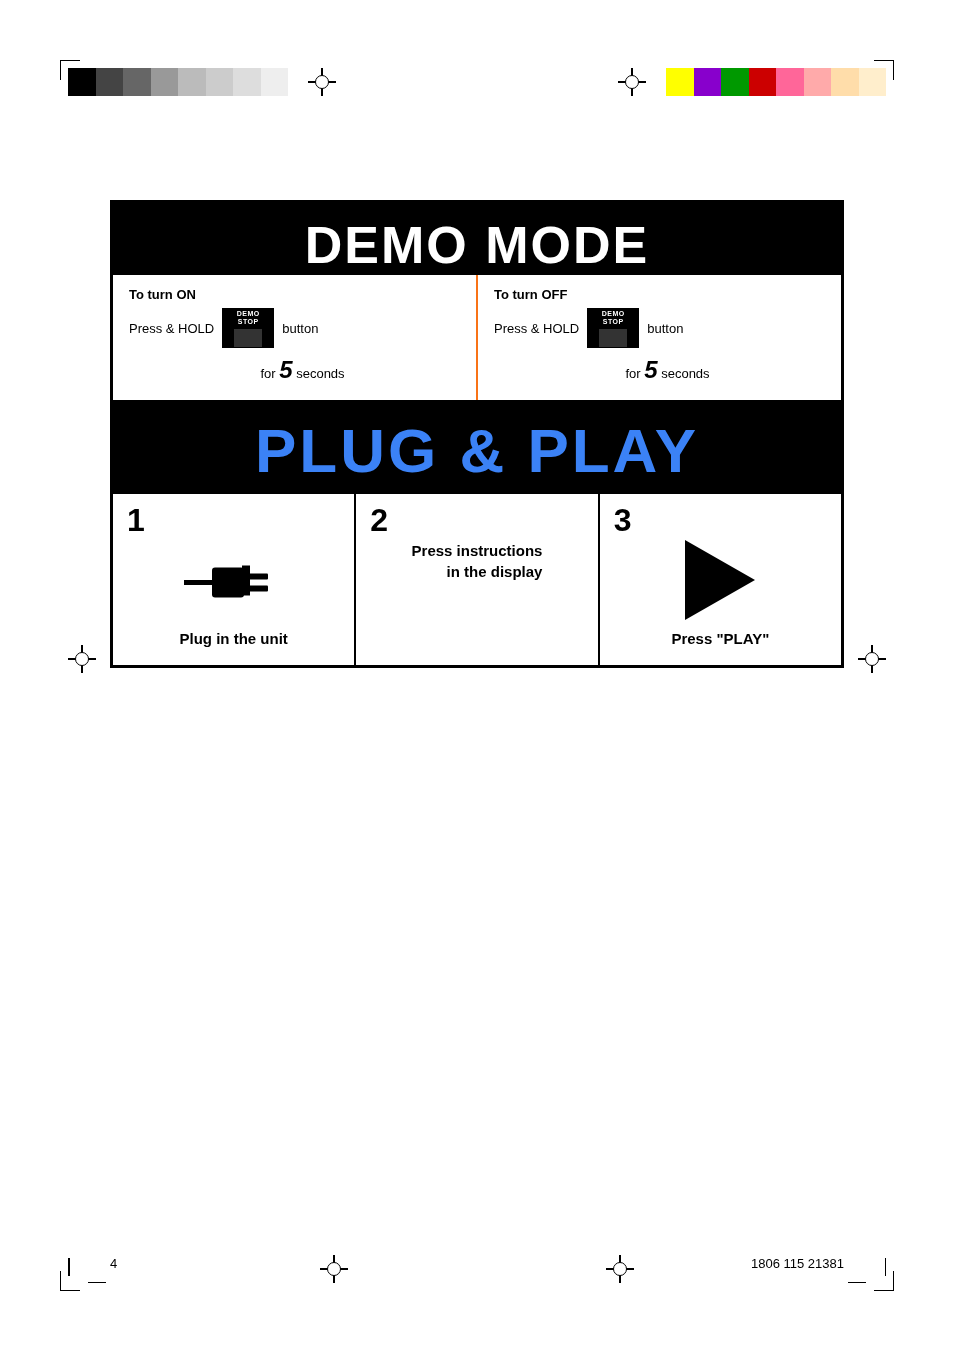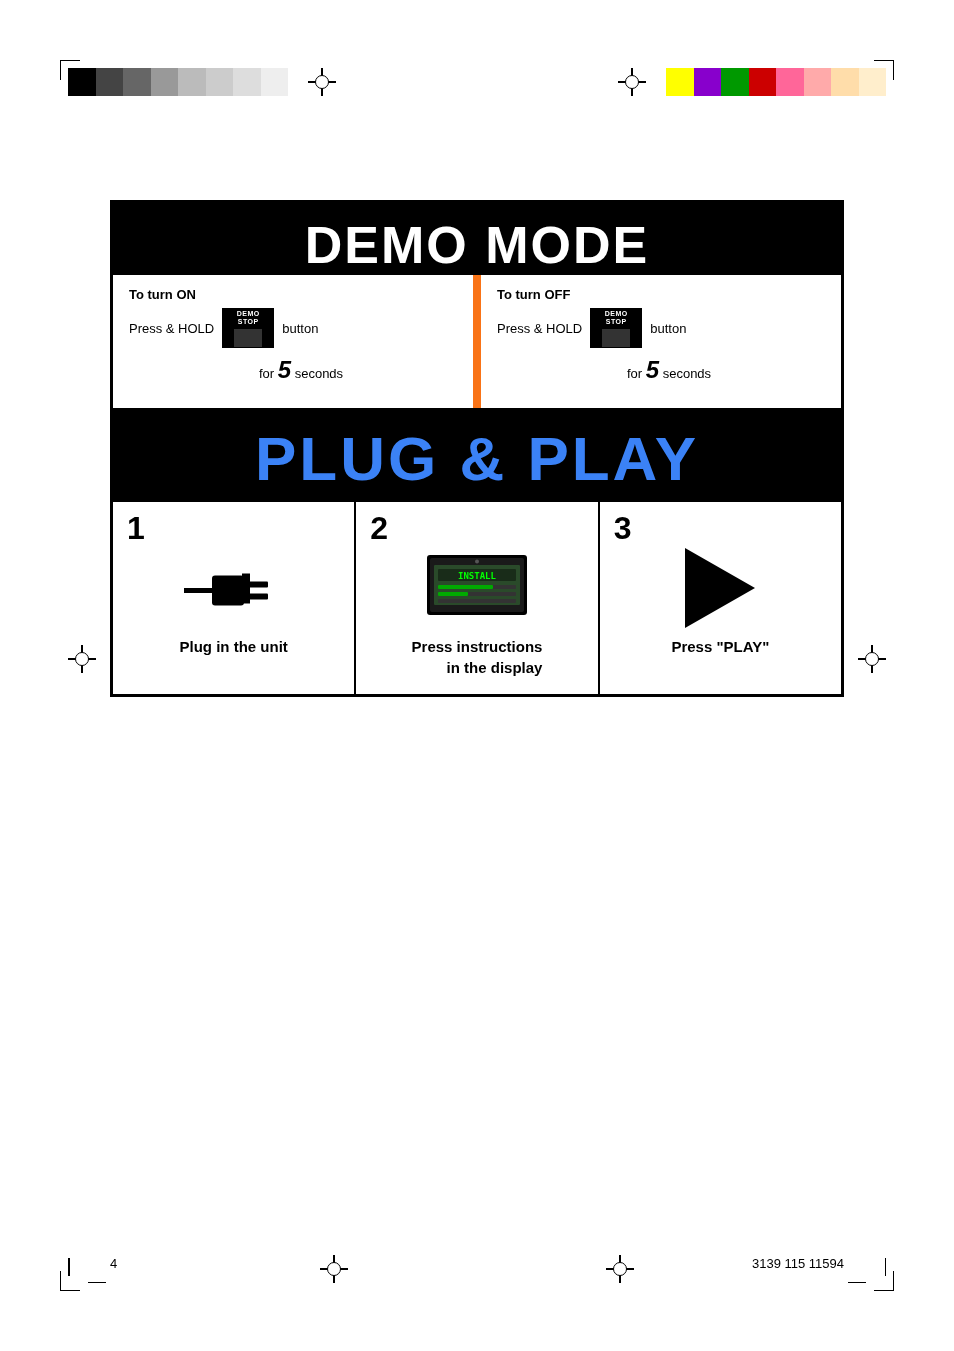--- a/index.html
+++ b/index.html
@@ -135,28 +135,28 @@
     }
 
     .demo-mode-content {
       background: #ffffff;
       display: flex;
       flex-direction: row;
     }
 
     .demo-half {
       flex: 1;
-      padding: 12px 16px 24px;
+      padding: 12px 16px 16px;
       display: flex;
       flex-direction: column;
       align-items: flex-start;
     }
 
     .demo-half + .demo-half {
-      border-left: 8px solid #f97316;
+      border-left: 2px solid #f97316;
     }
 
     .demo-turn-label {
       font-size: 13px;
       font-weight: 700;
       margin-bottom: 6px;
     }
 
     .demo-turn-label span {
       font-weight: 900;
@@ -518,42 +518,20 @@
             <rect x="62" y="38" width="22" height="6" rx="1" fill="#000"></rect>
 
             <rect x="58" y="18" width="8" height="30" fill="#000"></rect>
           </svg>
         </div>
         <div class="step-label">Plug in the unit</div>
       </div>
 
       <div class="pp-step">
         <div class="step-num">2</div>
-        <div class="step-icon install-icon">
-
-          <svg viewBox="0 0 110 70">
-
-            <rect x="5" y="2" width="100" height="60" rx="3" fill="#000"></rect>
-
-            <rect x="8" y="5" width="94" height="54" rx="2" fill="#1a1a1a"></rect>
-
-            <circle cx="55" cy="8.5" r="2" fill="#555"></circle>
-
-            <rect x="12" y="12" width="86" height="40" rx="1" fill="#2a4a2a"></rect>
-
-            <rect x="16" y="16" width="78" height="12" rx="1" fill="#000" opacity="0.4"></rect>
-            <text x="55" y="26" text-anchor="middle" fill="#00ff00" font-size="9" font-family="monospace" font-weight="bold">INSTALL</text>
-
-            <rect x="16" y="32" width="78" height="4" rx="1" fill="#333"></rect>
-            <rect x="16" y="32" width="55" height="4" rx="1" fill="#00aa00"></rect>
-            <rect x="16" y="39" width="78" height="4" rx="1" fill="#333"></rect>
-            <rect x="16" y="39" width="30" height="4" rx="1" fill="#00aa00"></rect>
-            <rect x="16" y="46" width="78" height="4" rx="1" fill="#333"></rect>
-          </svg>
-        </div>
         <div class="step-label">
           <span>Press instructions</span><br>
           <span>in the display</span>
         </div>
       </div>
 
       <div class="pp-step">
         <div class="step-num">3</div>
         <div class="step-icon">
           <div class="play-triangle"></div>
@@ -561,13 +539,13 @@
         <div class="step-label">Press "PLAY"</div>
       </div>
 
     </div>
   </div>
 
 </div>
 
 <div class="page-number">4</div>
 
-<div class="doc-number">3139 115 11594</div>
+<div class="doc-number">1806 115 21381</div>
 
 </body></html>

